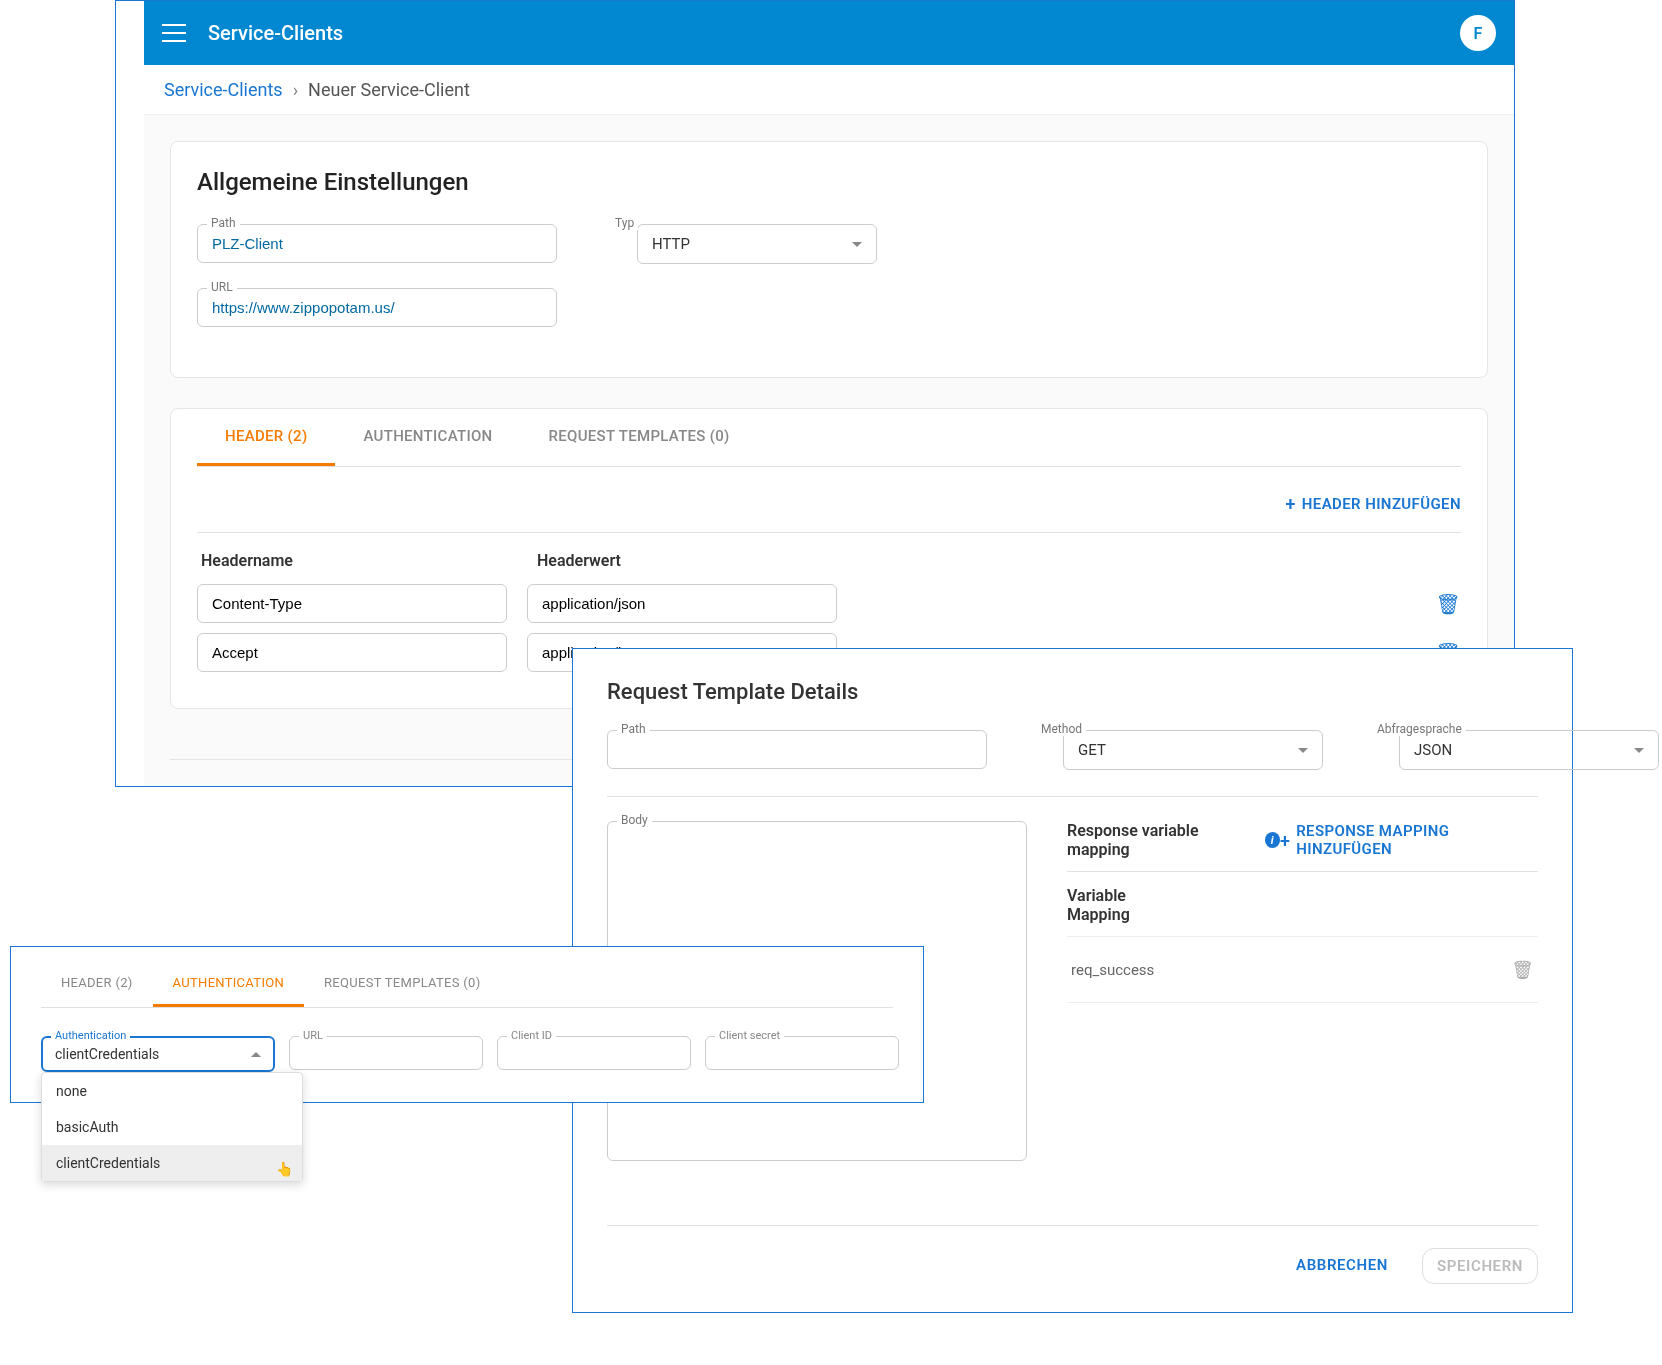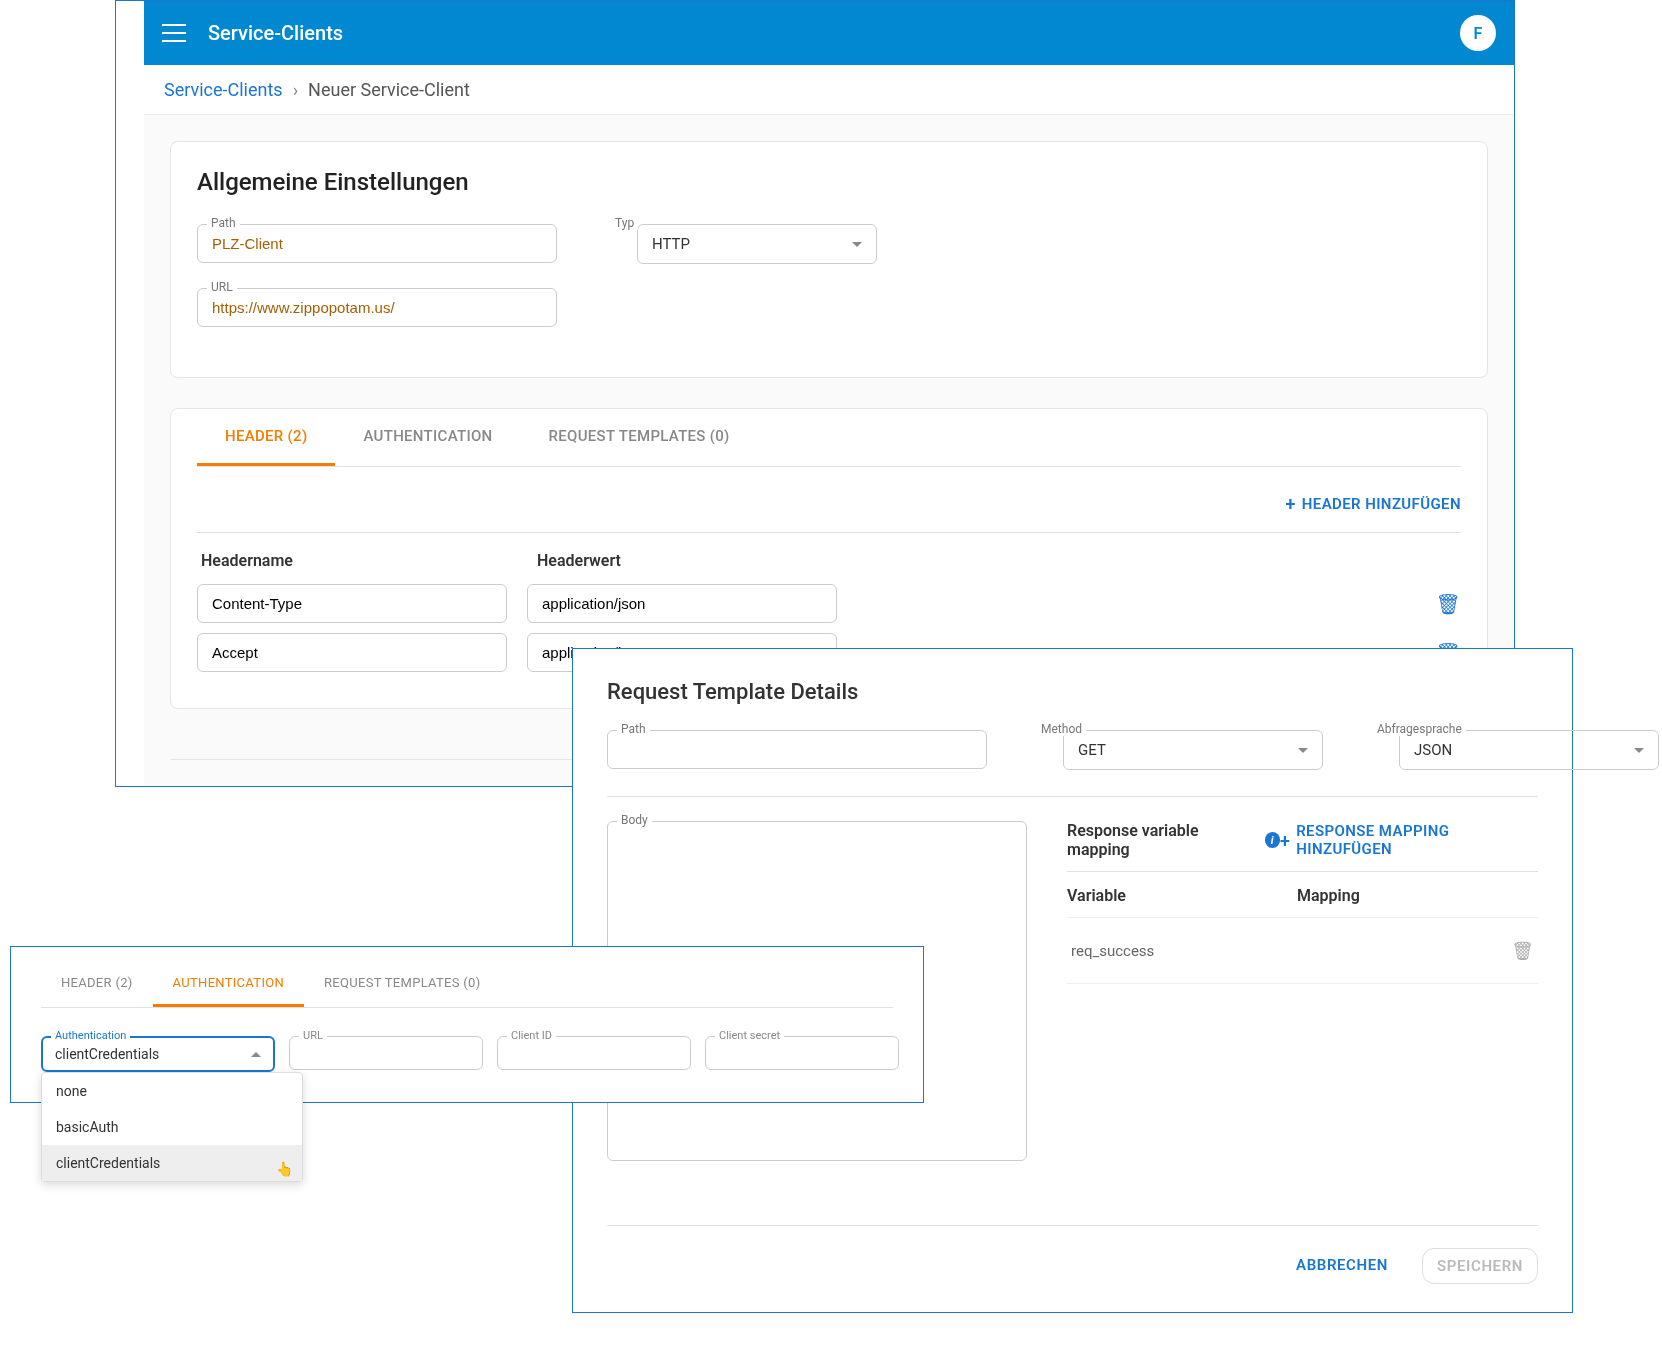--- a/index.html
+++ b/index.html
@@ -20,21 +20,21 @@
 .breadcrumb-current { color: #555; }
 
 .content { padding: 26px; background: #fafafa; }
 
 .card { background: #fff; border: 1px solid #e5e5e5; border-radius: 8px; padding: 26px; margin-bottom: 30px; }
 .card h2 { font-size: 24px; font-weight: 500; margin-bottom: 28px; color: #222; }
 
 .form-row { display: flex; gap: 44px; margin-bottom: 24px; }
 .field { position: relative; }
 .field-label { position: absolute; top: -8px; left: 10px; background: #fff; padding: 0 4px; font-size: 12px; color: #777; }
-.field-input { border: 1px solid #ccc; border-radius: 6px; padding: 10px 14px; font-size: 15px; color: #a16207; width: 360px; }
+.field-input { border: 1px solid #ccc; border-radius: 6px; padding: 10px 14px; font-size: 15px; color: #0369a1; width: 360px; }
 .field-select { border: 1px solid #ccc; border-radius: 6px; padding: 10px 14px; font-size: 15px; color: #333; width: 240px; display: flex; justify-content: space-between; align-items: center; cursor: pointer; margin-left: 36px; }
 .caret-down { width: 0; height: 0; border-left: 5px solid transparent; border-right: 5px solid transparent; border-top: 5px solid #888; }
 
 .tabs { display: flex; border-bottom: 1px solid #e0e0e0; margin-bottom: 0; }
 .tab { padding: 18px 28px; font-size: 15px; font-weight: 500; color: #888; cursor: pointer; letter-spacing: 0.3px; }
 .tab.active { color: #f57c00; border-bottom: 3px solid #f57c00; }
 
 .section-actions { display: flex; justify-content: flex-end; padding: 26px 0 18px; border-bottom: 1px solid #e0e0e0; }
 .link-button { color: #1976d2; font-weight: 600; font-size: 15px; cursor: pointer; display: flex; align-items: center; gap: 6px; letter-spacing: 0.4px; }
 .plus-icon { font-size: 18px; font-weight: 600; }
@@ -58,21 +58,21 @@
 .details-row .field-input { width: 380px; }
 .details-row .field-select { width: 260px; }
 .divider { border-top: 1px solid #e0e0e0; margin-bottom: 24px; }
 .details-body-row { display: flex; gap: 40px; align-items: flex-start; }
 .body-field { position: relative; }
 .body-textarea { border: 1px solid #ccc; border-radius: 6px; width: 420px; height: 340px; padding: 12px; font-size: 15px; resize: none; }
 .mapping-section { flex: 1; }
 .mapping-header { display: flex; justify-content: space-between; align-items: center; margin-bottom: 12px; }
 .mapping-title { font-weight: 600; font-size: 16px; display: flex; align-items: center; gap: 8px; }
 .info-icon { width: 16px; height: 16px; border-radius: 50%; background: #1976d2; color: #fff; font-size: 11px; display: flex; align-items: center; justify-content: center; font-style: italic; font-weight: bold; }
-.mapping-table-head { display: flex; font-weight: 600; padding: 14px 0 12px; border-top: 1px solid #e0e0e0; }
+.mapping-table-head { display: flex; font-weight: 600; padding: 14px 0 12px; border-top: 1px solid #e0e0e0; flex-direction: column; }
 .mapping-col-var { width: 230px; }
 .mapping-col-map { flex: 1; }
 .mapping-row { display: flex; align-items: center; padding: 22px 4px; font-size: 15px; color: #666; border-top: 1px solid #eee; border-bottom: 1px solid #eee; }
 .trash-grey { color: #aaa; font-size: 18px; cursor: pointer; }
 
 .dialog-actions { display: flex; justify-content: flex-end; gap: 20px; margin-top: 60px; border-top: 1px solid #e0e0e0; padding-top: 22px; }
 .btn-text { font-weight: 600; font-size: 15px; letter-spacing: 0.6px; padding: 8px 14px; cursor: pointer; }
 .btn-primary { color: #1976d2; }
 .btn-disabled { color: #bbb; border: 1px solid #ddd; border-radius: 12px; cursor: not-allowed; }
 

